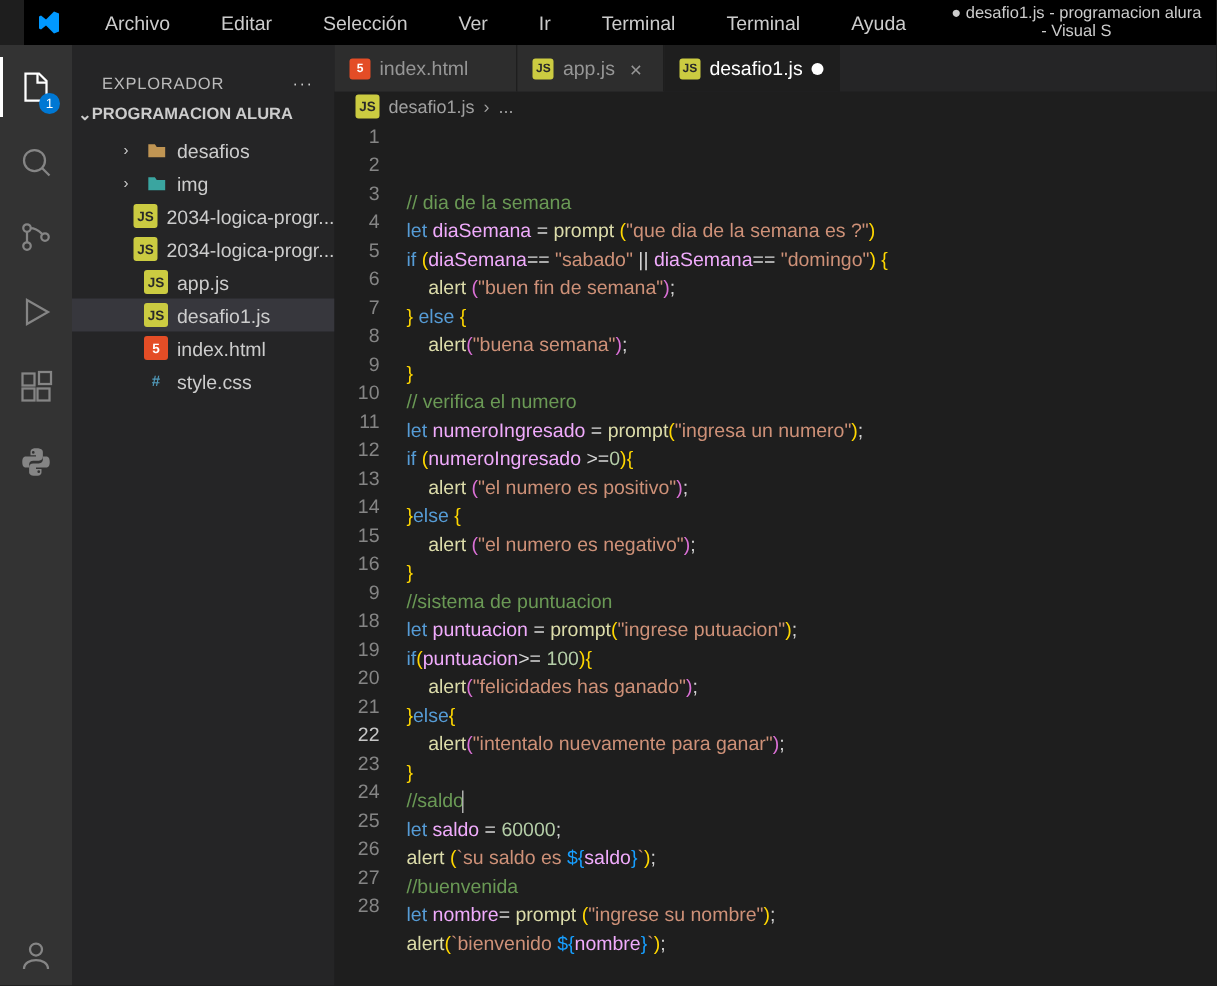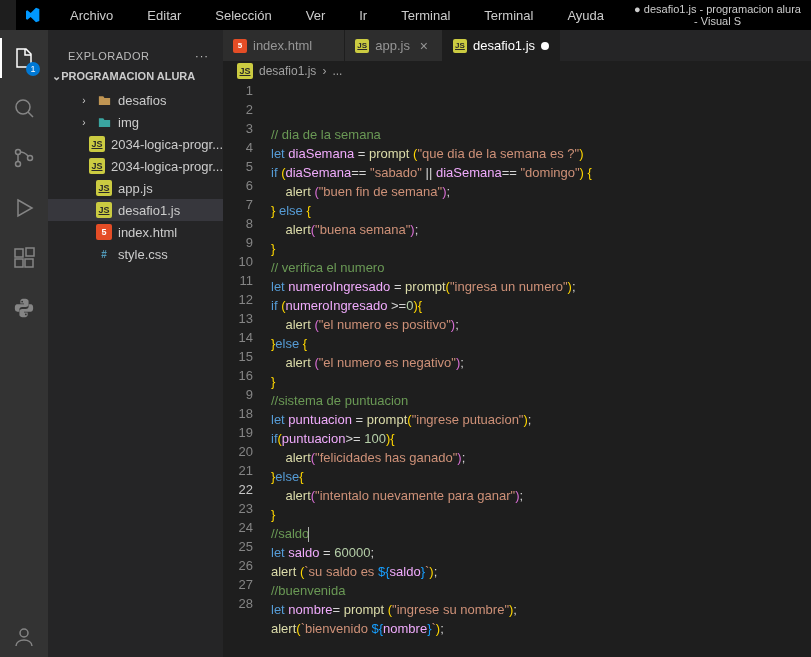--- a/index.html
+++ b/index.html
@@ -18,21 +18,21 @@
 .sidebar .head { height:35px; display:flex; align-items:center; justify-content:space-between; padding:16px 14px 0 20px; color:#bbb; font-size:11px; letter-spacing:0.5px; }
 .sidebar .section { height:22px; display:flex; align-items:center; padding-left:4px; color:#ccc; font-size:11px; font-weight:700; cursor:pointer; }
 .tree { padding-top:2px; }
 .tree .item { height:22px; display:flex; align-items:center; gap:6px; padding-left:16px; cursor:pointer; color:#ccc; font-size:13px; white-space:nowrap; overflow:hidden; }
 .tree .item.selected { background:#37373d; }
 .tree .item.l2 { padding-left:30px; }
 .tree .chev { width:12px; color:#ccc; font-size:10px; display:flex; justify-content:center; }
 .ficon { width:16px; height:16px; display:flex; align-items:center; justify-content:center; font-size:10px; border-radius:2px; flex-shrink:0; }
 .ficon.folder { color:#c09553; }
 .ficon.imgf { color:#3aa5a0; }
-.ficon.js { background:#cbcb41; color:#292929; font-weight:700; font-size:9px;text-decoration:underline; }
+.ficon.js { background:#cbcb41; color:#292929; font-weight:700; font-size:9px; }
 .ficon.html { background:#e44d26; color:#fff; font-weight:700; font-size:9px; }
 .ficon.css { color:#519aba; font-weight:700; }
 .editor { flex:1; background:#1e1e1e; display:flex; flex-direction:column; }
 .tabs { height:35px; background:#252526; display:flex; align-items:stretch; }
 .tab { display:flex; align-items:center; gap:6px; padding:0 10px; background:#2d2d2d; color:#969696; border-right:1px solid #1e1e1e; cursor:pointer; font-size:13px; }
 .tab.active { background:#1e1e1e; color:#fff; }
 .tab .ficon { width:14px; height:14px; font-size:8px; }
 .tab .close { color:#969696; font-size:14px; width:16px; text-align:center; }
 .tab .dot { width:8px; height:8px; border-radius:50%; background:#fff; }
 .crumb { height:22px; padding-left:14px; display:flex; align-items:center; gap:6px; color:#a0a0a0; font-size:12px; }

